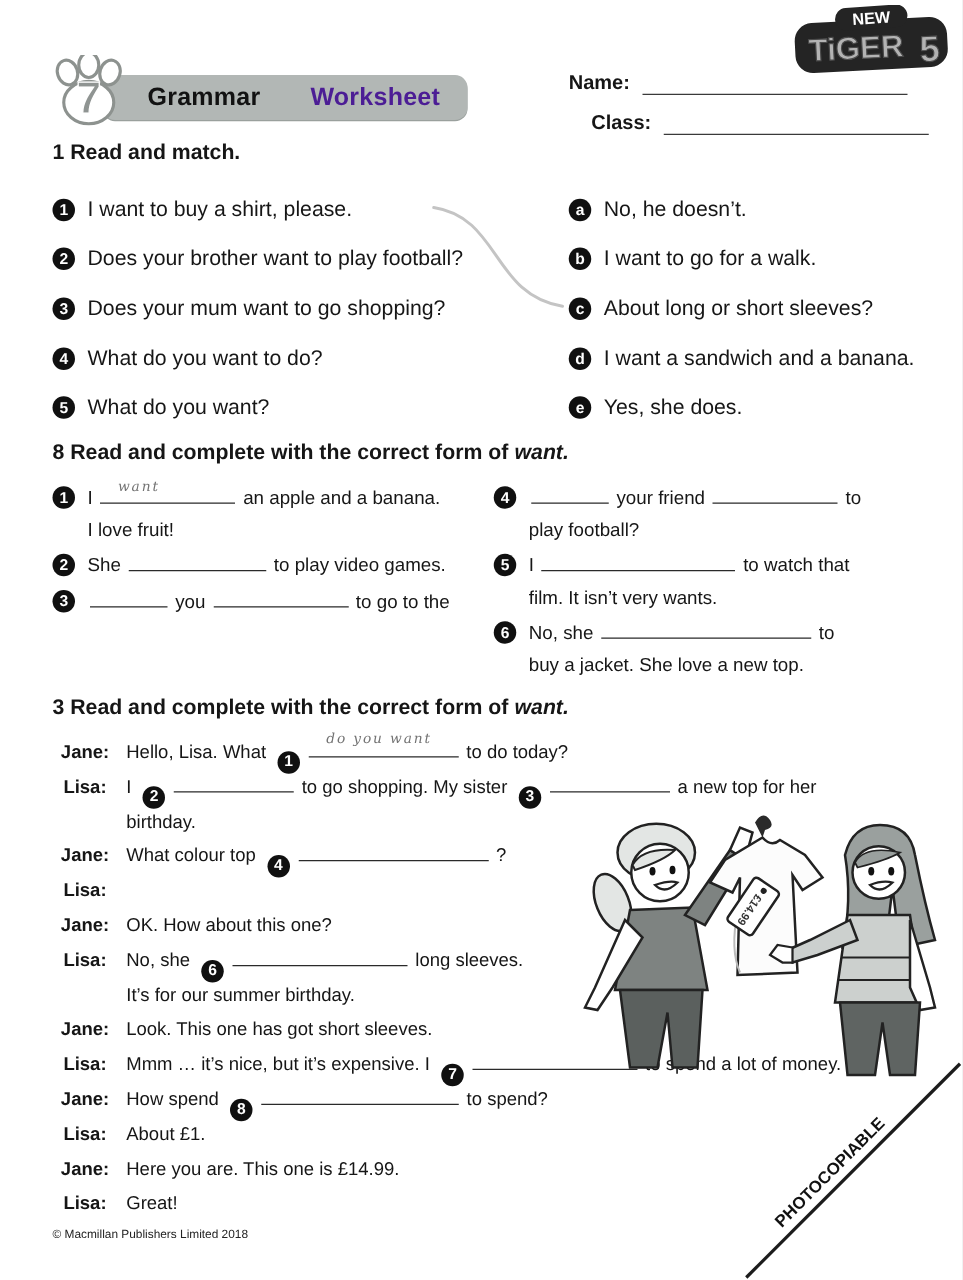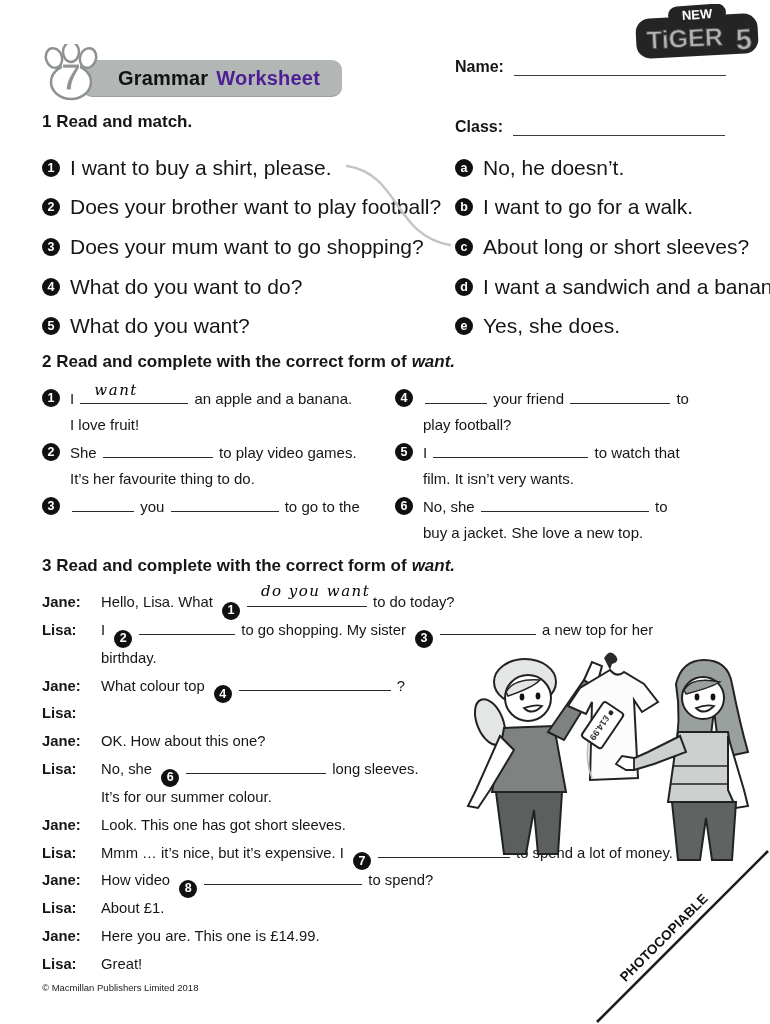--- a/index.html
+++ b/index.html
@@ -2,66 +2,66 @@
 <html><head>
 <meta charset="utf-8">
 <style>
   html,body{margin:0;padding:0;background:#e8e8e8;}
   .page{position:relative;width:770px;height:1024px;background:#ffffff;overflow:hidden;
         font-family:"Liberation Sans",sans-serif;color:#161616;margin:0 auto;}
 
   
   .paw{position:absolute;left:40px;top:44px;z-index:3;}
   .pill{position:absolute;left:82px;top:60px;height:36px;background:#b2b7b5;border-radius:10px;
-        display:flex;align-items:center;padding:0 22px 0 36px;z-index:2;box-shadow:0 1px 0 #9aa09d;}
+        display:flex;align-items:center;padding:0 22px 0 36px;z-index:2;box-shadow:0 1px 0 #9aa09d;gap:32px;}
   .pill .tblack{font-weight:bold;font-size:20px;color:#121212;letter-spacing:.2px;}
   .pill .twhite{font-weight:bold;font-size:20px;color:#4c1d95;margin-left:8px;letter-spacing:.2px;}
   .logo{position:absolute;right:8px;top:4px;}
   .field{position:absolute;display:flex;align-items:flex-end;}
   .field .flabel{font-weight:bold;font-size:16px;}
   .field .wline{width:212px;border-bottom:1.6px solid #3a3a3a;height:17px;margin-left:10px;}
   .f-name{left:455px;top:58px;}
-  .f-class{left:455px;top:90px;margin-top:28px;}
+  .f-class{left:473px;top:90px;}
 
   
   .shead{font-weight:bold;font-size:17px;line-height:20px;}
   .shead i{font-style:italic;margin-left:5px;}
   .s1head{position:absolute;left:42px;top:112px;}
 
   
   .sec1q{position:absolute;left:42px;top:148px;width:405px;}
   .sec1a{position:absolute;left:455px;top:148px;width:310px;}
   .mrow{height:39.6px;display:flex;align-items:center;}
-  .mtext{font-size:21px;white-space:pre;}
+  .mtext{font-size:17px;white-space:pre;}
   .badge{display:inline-flex;align-items:center;justify-content:center;width:18px;height:18px;
          border-radius:50%;background:#101010;color:#fff;font-weight:bold;font-size:12.5px;
          flex:none;margin-right:10px;vertical-align:-4px;}
   .segline .badge{display:inline-flex;margin:0 5px;position:relative;top:3px;}
   .connector{position:absolute;left:0;top:0;pointer-events:none;z-index:1;}
 
   
   .sec2{position:absolute;left:42px;top:352px;width:716px;}
   .sec2 .shead{margin-bottom:14px;}
   .cols{display:flex;}
   .colL{width:353px;flex:none;}
   .colR{flex:1;}
   .item{display:flex;margin-bottom:3px;}
   .item .badge{margin-top:3px;}
   .itext{flex:1;}
   .segline{font-size:15px;line-height:25.5px;white-space:pre;}
   .blank{display:inline-block;height:0.95em;border-bottom:1.5px solid #2a2a2a;position:relative;
          vertical-align:baseline;margin:0 2px;}
   .hw{position:absolute;left:14px;bottom:0;font-family:"DejaVu Serif",serif;font-style:italic;
-      color:#000000;font-size:15px;letter-spacing:1.5px;white-space:pre;}
+      color:#737373;font-size:11px;letter-spacing:1.5px;white-space:pre;}
 
   
   .sec3{position:absolute;left:42px;top:556px;width:716px;}
   .sec3 .shead{margin-bottom:13px;}
   .drow{display:flex;line-height:27.8px;}
-  .spk{width:52px;flex:none;text-align:left;font-weight:bold;font-size:14.8px;margin-right:7px;white-space:pre;}
+  .spk{width:52px;flex:none;text-align:center;font-weight:bold;font-size:14.8px;margin-right:7px;white-space:pre;}
   .dcontent{font-size:14.8px;white-space:pre;}
   .sec3 .segline{font-size:14.8px;line-height:27.8px;}
 
   .illus{position:absolute;left:452px;top:640px;z-index:0;}
 
   .copyright{position:absolute;left:42px;top:982px;font-size:9.5px;color:#222;}
   .ribbon{position:absolute;right:0;bottom:0;}
 </style>
 </head>
 <body>
@@ -142,36 +142,35 @@
         <span class="badge">e</span>
         <span class="mtext">Yes, she does.</span>
       </div>
     </div>
   <svg class="connector" width="770" height="1024" viewBox="0 0 770 1024">
     <path d="M347,166 C400,174 394,236 450,245" fill="none" stroke="#c4c4c4" stroke-width="2.4" stroke-linecap="round"></path>
   </svg>
 
   <div class="sec2">
     <div class="shead">
-      <span>2 Read and complete with the correct form of</span><i>want.</i>
+      <span>8 Read and complete with the correct form of</span><i>want.</i>
     </div>
     <div class="cols">
       <div class="colL">
           <div class="item">
             <span class="badge">1</span>
             <div class="itext">
               <div class="segline"><span class="t">I </span><span class="blank" style="width: 108px;"><span class="hw">want</span></span><span class="t"> an apple and a banana.</span></div>
               <div class="segline"><span class="t">I love fruit!</span></div>
             </div>
           </div>
           <div class="item">
             <span class="badge">2</span>
             <div class="itext">
               <div class="segline"><span class="t">She </span><span class="blank" style="width: 110px;"></span><span class="t"> to play video games.</span></div>
-              <div class="segline"><span class="t">It’s her favourite thing to do.</span></div>
             </div>
           </div>
           <div class="item">
             <span class="badge">3</span>
             <div class="itext">
               <div class="segline"><span class="blank" style="width: 62px;"></span><span class="t"> you </span><span class="blank" style="width: 108px;"></span><span class="t"> to go to the</span></div>
             </div>
           </div>
         </div>
       <div class="colR">
@@ -227,33 +226,33 @@
         <div class="drow">
           <span class="spk">Jane:</span>
           <div class="dcontent segline"><span class="t">OK. How about this one?</span></div>
         </div>
         <div class="drow">
           <span class="spk">Lisa:</span>
           <div class="dcontent segline"><span class="t">No, she </span><span class="badge">6</span><span class="blank" style="width: 140px;"></span><span class="t"> long sleeves.</span></div>
         </div>
         <div class="drow">
           <span class="spk"></span>
-          <div class="dcontent segline"><span class="t">It’s for our summer colour.</span></div>
+          <div class="dcontent segline"><span class="t">It’s for our summer birthday.</span></div>
         </div>
         <div class="drow">
           <span class="spk">Jane:</span>
           <div class="dcontent segline"><span class="t">Look. This one has got short sleeves.</span></div>
         </div>
         <div class="drow">
           <span class="spk">Lisa:</span>
           <div class="dcontent segline"><span class="t">Mmm … it’s nice, but it’s expensive. I </span><span class="badge">7</span><span class="blank" style="width: 132px;"></span><span class="t"> to spend a lot of money.</span></div>
         </div>
         <div class="drow">
           <span class="spk">Jane:</span>
-          <div class="dcontent segline"><span class="t">How video </span><span class="badge">8</span><span class="blank" style="width: 158px;"></span><span class="t"> to spend?</span></div>
+          <div class="dcontent segline"><span class="t">How spend </span><span class="badge">8</span><span class="blank" style="width: 158px;"></span><span class="t"> to spend?</span></div>
         </div>
         <div class="drow">
           <span class="spk">Lisa:</span>
           <div class="dcontent segline"><span class="t">About £1.</span></div>
         </div>
         <div class="drow">
           <span class="spk">Jane:</span>
           <div class="dcontent segline"><span class="t">Here you are. This one is £14.99.</span></div>
         </div>
         <div class="drow">

